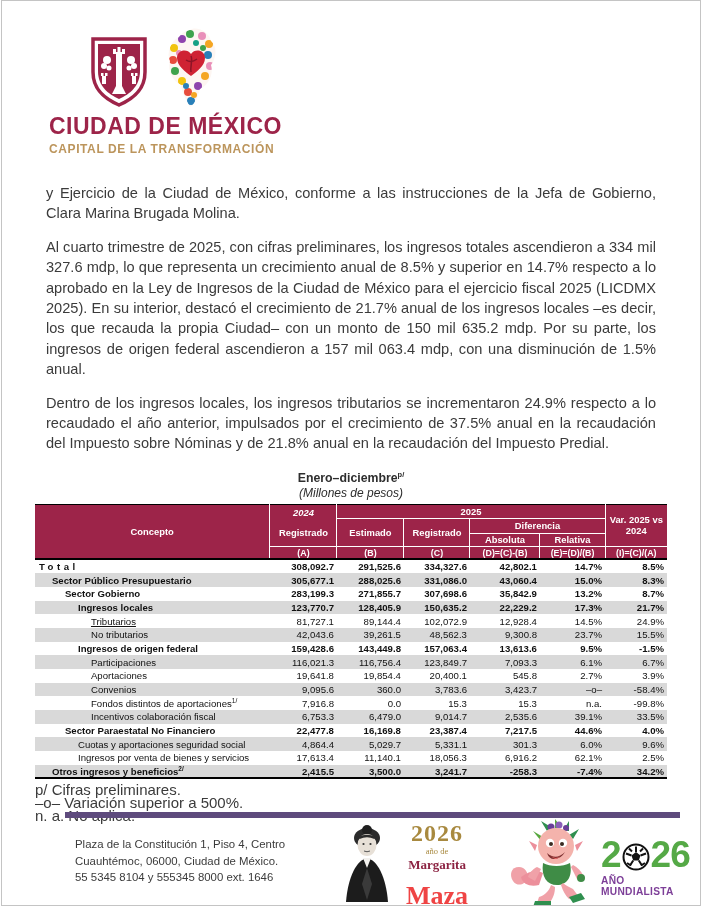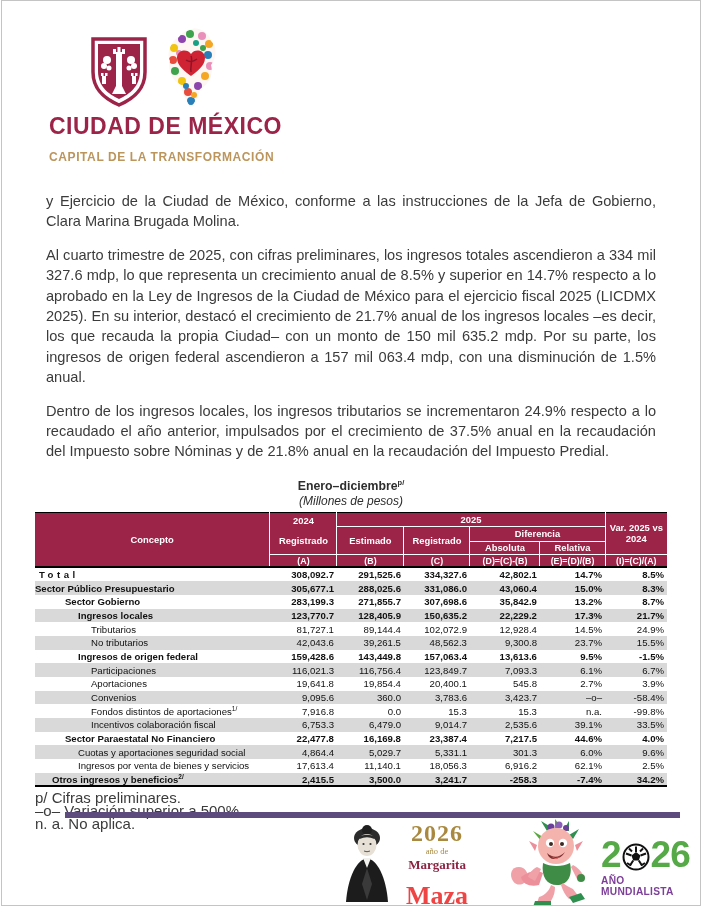--- a/index.html
+++ b/index.html
@@ -7,21 +7,21 @@
   .page {
     position: relative; width: 700px; height: 906px; margin: 0 auto;
     border: 1px solid #c4c4c4; background: #fff; overflow: hidden;
     color: #3c3c3c;
   }
 
   
   .brand-block { padding: 33px 0 0 47px; }
   .brand-logos { display: flex; align-items: flex-end; gap: 12px; padding-left: 41px; height: 78px; }
   .brand-title { margin-top: 1px; font-size: 23px; font-weight: 700; letter-spacing: .5px; color: #9d2449; }
-  .brand-subtitle { margin-top: 10px; font-size: 12px; font-weight: 700; letter-spacing: .6px; color: #bc955c; }
+  .brand-subtitle { margin-top: 2px; font-size: 12px; font-weight: 700; letter-spacing: .6px; color: #bc955c; }
 
   
   .bodytext { width: 610px; margin: 27px auto 0 auto; }
   .bodytext p {
     font-size: 14.6px; line-height: 20.4px; text-align: justify;
     color: #3b3b3b; margin-bottom: 13px;
   }
 
   
   .table-title-block { text-align: center; margin-top: 9px; color: #2e2e2e; }
@@ -40,21 +40,21 @@
   }
   .income-table thead tr.r1 th { height: 14px; }
   .income-table thead tr.r2 th { height: 14px; }
   .income-table thead tr.r3 th { height: 13px; }
   .income-table thead tr.r4 th { height: 13px; font-size: 8.8px; }
   .income-table thead th.no-l { border-left: none; }
   .income-table thead th.no-r { border-right: none; }
   .income-table thead th.no-t { border-top: none; }
   .income-table thead tr.r4 th, .income-table thead th.bot { border-bottom: 2px solid #000; }
   th.cell-2024reg { padding: 0; }
-  th.cell-2024reg .y2024 { height: 14px; line-height: 15px; }
+  th.cell-2024reg .y2024 { height: 14px; line-height: 15px; font-style: italic; }
   th.cell-2024reg .rega  { height: 27px; line-height: 27px; }
   th.varcell { line-height: 1.25; padding: 0 6px; }
 
   .income-table tbody td {
     font-size: 9.6px; height: 13.7px; padding: 0 3px 0 0; color: #111;
     vertical-align: middle; white-space: nowrap; overflow: hidden;
   }
   .income-table tbody tr.shaded td { background: #d9d9d9; }
   .income-table tbody tr.bold td { font-weight: 700; }
   .income-table tbody tr:last-child td { border-bottom: 2px solid #000; }
@@ -209,21 +209,21 @@
         <tr class="bold">
           <td class="c-label spaced" style="padding-left: 4px;">Total</td>
           <td class="c-num">308,092.7</td>
           <td class="c-num">291,525.6</td>
           <td class="c-num">334,327.6</td>
           <td class="c-num">42,802.1</td>
           <td class="c-num">14.7%</td>
           <td class="c-num">8.5%</td>
         </tr>
         <tr class="shaded bold">
-          <td class="c-label" style="">Sector Público Presupuestario</td>
+          <td class="c-label" style="padding-left: 17px;">Sector Público Presupuestario</td>
           <td class="c-num">305,677.1</td>
           <td class="c-num">288,025.6</td>
           <td class="c-num">331,086.0</td>
           <td class="c-num">43,060.4</td>
           <td class="c-num">15.0%</td>
           <td class="c-num">8.3%</td>
         </tr>
         <tr class="bold">
           <td class="c-label" style="padding-left: 30px;">Sector Gobierno</td>
           <td class="c-num">283,199.3</td>
@@ -236,21 +236,21 @@
         <tr class="shaded bold">
           <td class="c-label" style="padding-left: 43px;">Ingresos locales</td>
           <td class="c-num">123,770.7</td>
           <td class="c-num">128,405.9</td>
           <td class="c-num">150,635.2</td>
           <td class="c-num">22,229.2</td>
           <td class="c-num">17.3%</td>
           <td class="c-num">21.7%</td>
         </tr>
         <tr>
-          <td class="c-label" style="padding-left: 56px;">Tributarios</td>
+          <td class="c-label" style="padding-left: 56px; text-decoration: underline;">Tributarios</td>
           <td class="c-num">81,727.1</td>
           <td class="c-num">89,144.4</td>
           <td class="c-num">102,072.9</td>
           <td class="c-num">12,928.4</td>
           <td class="c-num">14.5%</td>
           <td class="c-num">24.9%</td>
         </tr>
         <tr class="shaded">
           <td class="c-label" style="padding-left: 56px;">No tributarios</td>
           <td class="c-num">42,043.6</td>
@@ -354,20 +354,25 @@
   </table>
 
   <div class="footnotes">
       <div class="footnote">p/ Cifras preliminares.</div>
       <div class="footnote">–o– Variación superior a 500%.</div>
       <div class="footnote">n. a. No aplica.</div>
     </div>
 
   <div class="footer-bar"></div>
 
+  <div class="footer-address">
+      <div>Plaza de la Constitución 1, Piso 4, Centro</div>
+      <div>Cuauhtémoc, 06000, Ciudad de México.</div>
+      <div>55 5345 8104 y 555345 8000 ext. 1646</div>
+    </div>
 
   <div class="margarita">
     <span>
       <svg width="58" height="78" viewBox="0 0 58 78">
         <ellipse cx="29" cy="14" rx="13" ry="10" fill="#2b2b2b"></ellipse>
         <circle cx="29" cy="6" r="5" fill="#1f1f1f"></circle>
         <ellipse cx="29" cy="21" rx="9.5" ry="11" fill="#e7e0d7"></ellipse>
         <circle cx="25.5" cy="20" r="1.1" fill="#333"></circle>
           <circle cx="32.5" cy="20" r="1.1" fill="#333"></circle>
         <path d="M26,27 Q29,28.5 32,27" stroke="#555" stroke-width="1" fill="none"></path>

